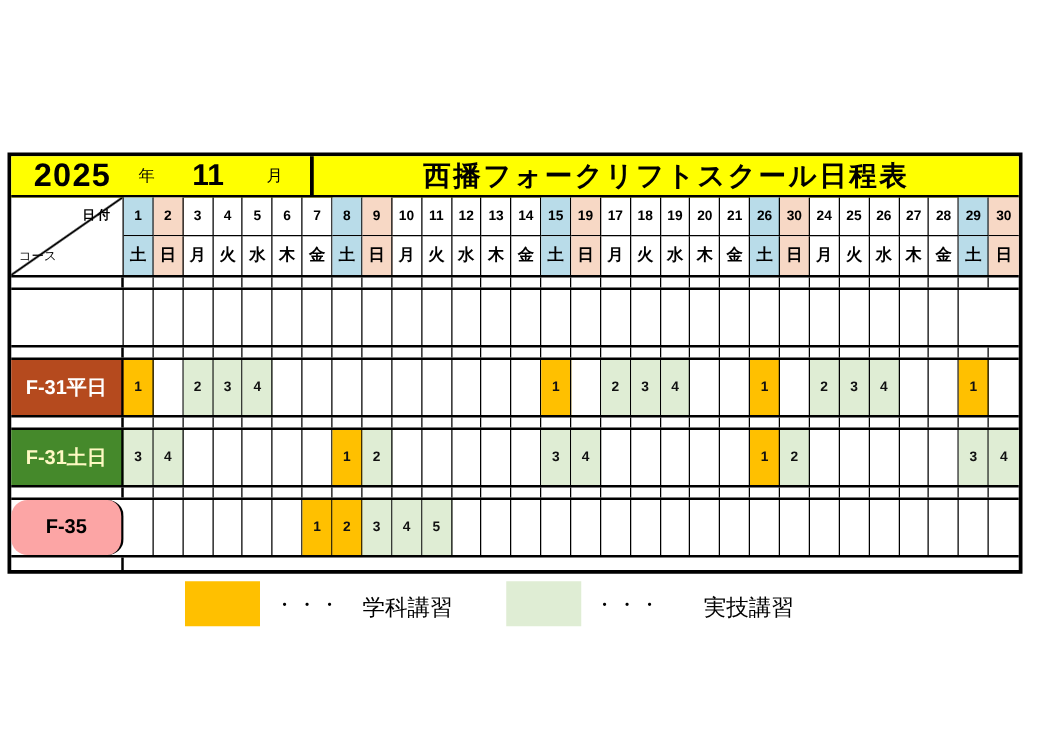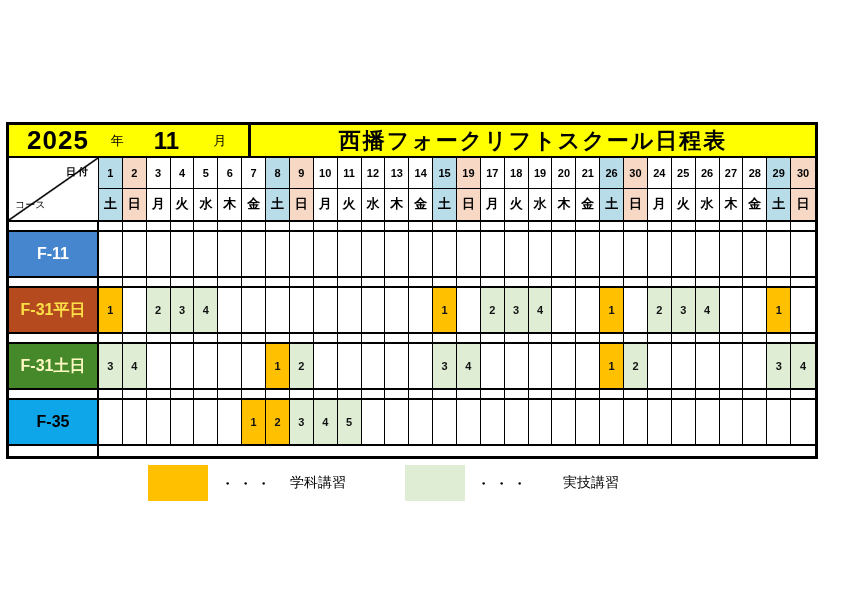--- a/index.html
+++ b/index.html
@@ -56,21 +56,21 @@
   .cell.gakka{background:var(--gakka);}
   .cell.jitsugi{background:var(--jitsugi);}
   
   .legend{position:absolute;left:0;top:464px;width:842px;height:40px;}
   .lg-swatch{position:absolute;top:1px;width:60px;height:36px;}
   .lg-gakka{left:148px;background:var(--gakka);}
   .lg-jitsugi{left:405px;background:var(--jitsugi);}
   .lg-dots{position:absolute;top:11px;font-size:13px;font-weight:bold;letter-spacing:5px;}
   .lg-dots.d1{left:221px;}
   .lg-dots.d2{left:477px;}
-  .lg-label{position:absolute;top:10px;font-size:14px;font-family:Liberation Mono, monospace;}
+  .lg-label{position:absolute;top:10px;font-size:18px;font-family:Liberation Mono, monospace;}
   .lg-label.l1{left:290px;}
   .lg-label.l2{left:547px;margin-left:16px;}
 </style>
 </head>
 <body>
 
 <div class="cal">
   <div class="band">
     <div class="band-left">
       <span class="band-year">2025</span>
@@ -178,21 +178,20 @@
         <div></div>
         <div></div>
         <div></div>
         <div></div>
         <div></div>
         <div></div>
         <div></div>
         <div></div>
       </div>
       <div class="crow">
-        <div class="clabel" style="background: rgb(69, 134, 206); color: rgb(255, 255, 255);">F-11</div>
         <div class="cell"></div>
         <div class="cell"></div>
         <div class="cell"></div>
         <div class="cell"></div>
         <div class="cell"></div>
         <div class="cell"></div>
         <div class="cell"></div>
         <div class="cell"></div>
         <div class="cell"></div>
         <div class="cell"></div>
@@ -244,21 +243,21 @@
         <div></div>
         <div></div>
         <div></div>
         <div></div>
         <div></div>
         <div></div>
         <div></div>
         <div></div>
       </div>
       <div class="crow">
-        <div class="clabel" style="background: rgb(181, 74, 30); color: #fde047;">F-31平日</div>
+        <div class="clabel" style="background: rgb(181, 74, 30); color: #ffffff;">F-31平日</div>
         <div class="cell gakka">1</div>
         <div class="cell"></div>
         <div class="cell jitsugi">2</div>
         <div class="cell jitsugi">3</div>
         <div class="cell jitsugi">4</div>
         <div class="cell"></div>
         <div class="cell"></div>
         <div class="cell"></div>
         <div class="cell"></div>
         <div class="cell"></div>
@@ -376,21 +375,21 @@
         <div></div>
         <div></div>
         <div></div>
         <div></div>
         <div></div>
         <div></div>
         <div></div>
         <div></div>
       </div>
       <div class="crow">
-        <div class="clabel" style="background: #0ea5e9; color: rgb(0, 0, 0);">F-35</div>
+        <div class="clabel" style="background: #fca5a5; color: rgb(0, 0, 0); border-radius: 13px;">F-35</div>
         <div class="cell"></div>
         <div class="cell"></div>
         <div class="cell"></div>
         <div class="cell"></div>
         <div class="cell"></div>
         <div class="cell"></div>
         <div class="cell gakka">1</div>
         <div class="cell gakka">2</div>
         <div class="cell jitsugi">3</div>
         <div class="cell jitsugi">4</div>

